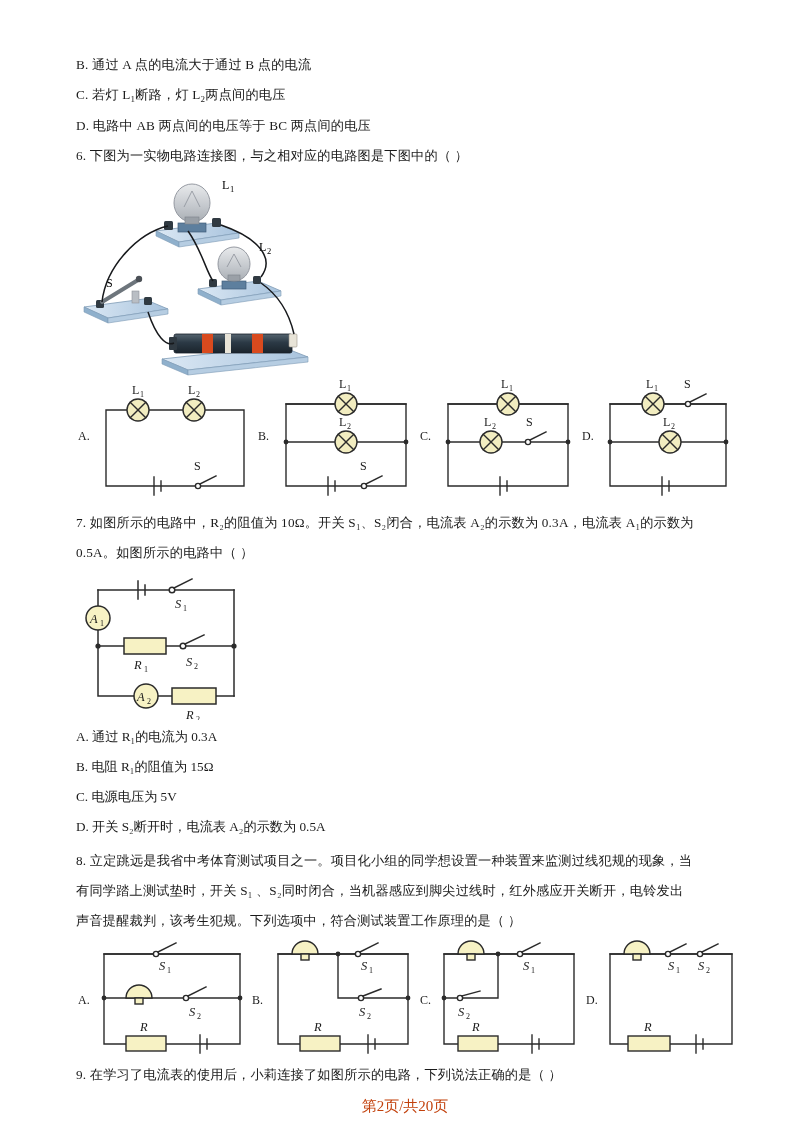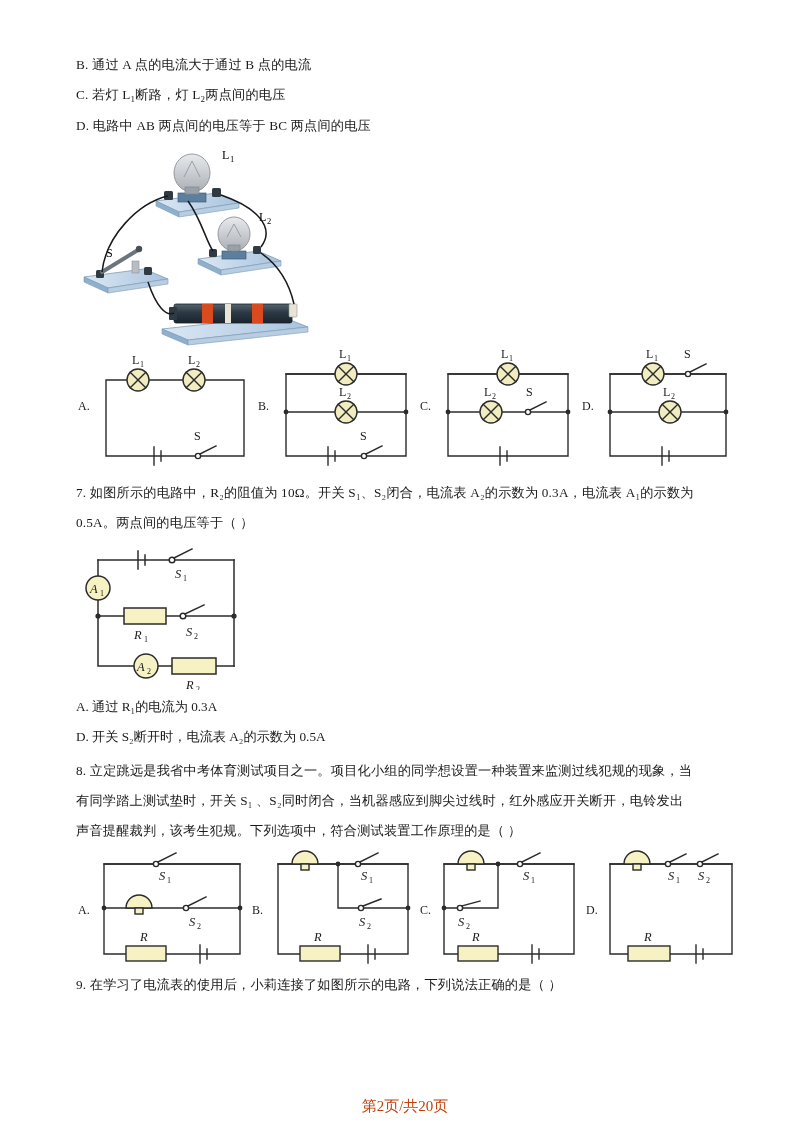--- a/index.html
+++ b/index.html
@@ -76,20 +76,23 @@
     </div>
 
     <div class="qline">
       <span>C. 若灯 L</span><sub>1</sub><span>断路，灯 L</span><sub>2</sub><span>两点间的电压</span>
     </div>
 
     <div class="qline">
       <span>D. 电路中 AB 两点间的电压等于 BC 两点间的电压</span>
     </div>
 
+    <div class="qline">
+      <span>6. 下图为一实物电路连接图，与之相对应的电路图是下图中的（      ）</span>
+    </div>
 
     <div class="fig" style="height:205px;">
       <svg width="300" height="205" viewBox="0 0 300 205">
         <defs>
           <linearGradient id="glass" x1="0" y1="0" x2="0" y2="1">
             <stop offset="0%" stop-color="#e8eaec"></stop>
             <stop offset="60%" stop-color="#c3c7cc"></stop>
             <stop offset="100%" stop-color="#a9aeb4"></stop>
           </linearGradient>
           <linearGradient id="boardTop" x1="0" y1="0" x2="1" y2="0">
@@ -279,21 +282,21 @@
           </g>
 
         </g>
       </svg>
     </div>
 
     <div class="qline" style="margin-top:4px;">
       <span>7. 如图所示的电路中，R₂的阻值为 10Ω。开关 S₁、S₂闭合，电流表 A₂的示数为 0.3A，电流表 A₁的示数为</span>
     </div>
     <div class="qline">
-      <span>0.5A。两点间的电压等于（      ）</span>
+      <span>0.5A。如图所示的电路中（      ）</span>
     </div>
 
     <div class="fig" style="height:152px;">
       <svg width="250" height="152" viewBox="0 0 250 152">
         <g stroke="#2b2b2b" stroke-width="1.5" fill="none" stroke-linecap="square">
 
           <path d="M22 22 L22 128 L158 128"></path>
 
           <path d="M22 22 L158 22"></path>
 
@@ -327,22 +330,24 @@
           <text x="71" y="136" font-size="8" stroke="none" fill="#1a1a1a" font-family="Liberation Serif, serif">2</text>
           <rect x="96" y="120" width="44" height="16" fill="#f7f2c4"></rect>
           <text x="110" y="151" class="lbl-i" stroke="none" fill="#1a1a1a">R</text>
           <text x="120" y="154" font-size="8" stroke="none" fill="#1a1a1a" font-family="Liberation Serif, serif">2</text>
         </g>
       </svg>
     </div>
 
     <div class="opt-row" style="margin-top:2px;">
       <div>A. 通过 R₁的电流为 0.3A</div>
+      <div>B. 电阻 R₁的阻值为 15Ω</div>
     </div>
     <div class="opt-row">
+      <div>C. 电源电压为 5V</div>
       <div>D. 开关 S₂断开时，电流表 A₂的示数为 0.5A</div>
     </div>
 
     <div class="qpara" style="margin-top:4px;">
       <span>8. 立定跳远是我省中考体育测试项目之一。项目化小组的同学想设置一种装置来监测过线犯规的现象，当</span>
     </div>
     <div class="qpara">
       <span>有同学踏上测试垫时，开关 S₁ 、S₂同时闭合，当机器感应到脚尖过线时，红外感应开关断开，电铃发出</span>
     </div>
     <div class="qpara">

